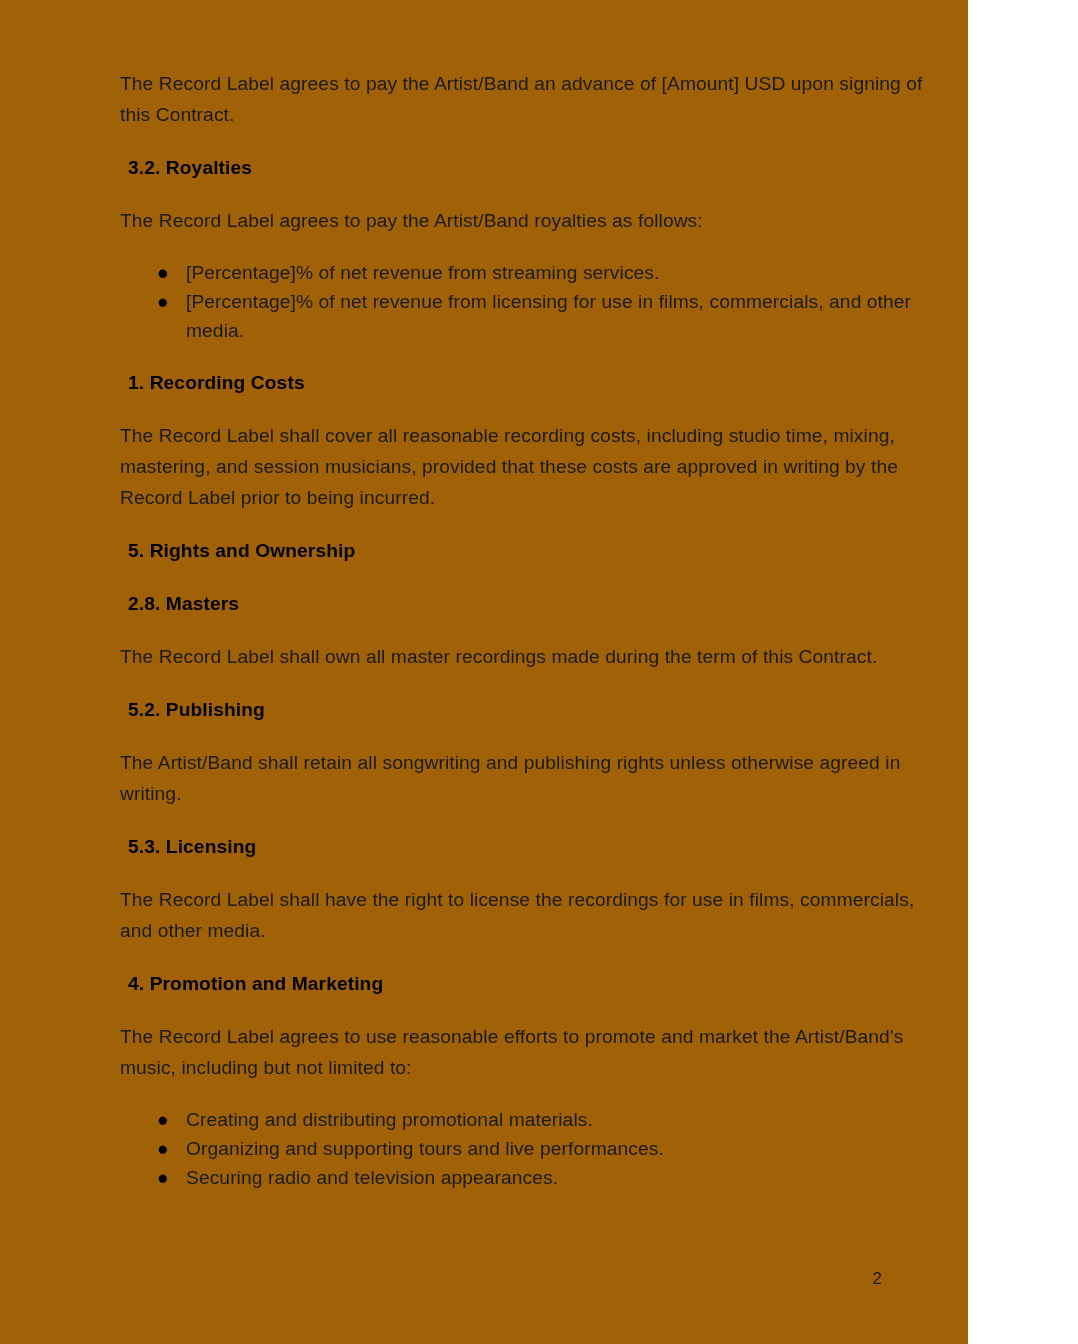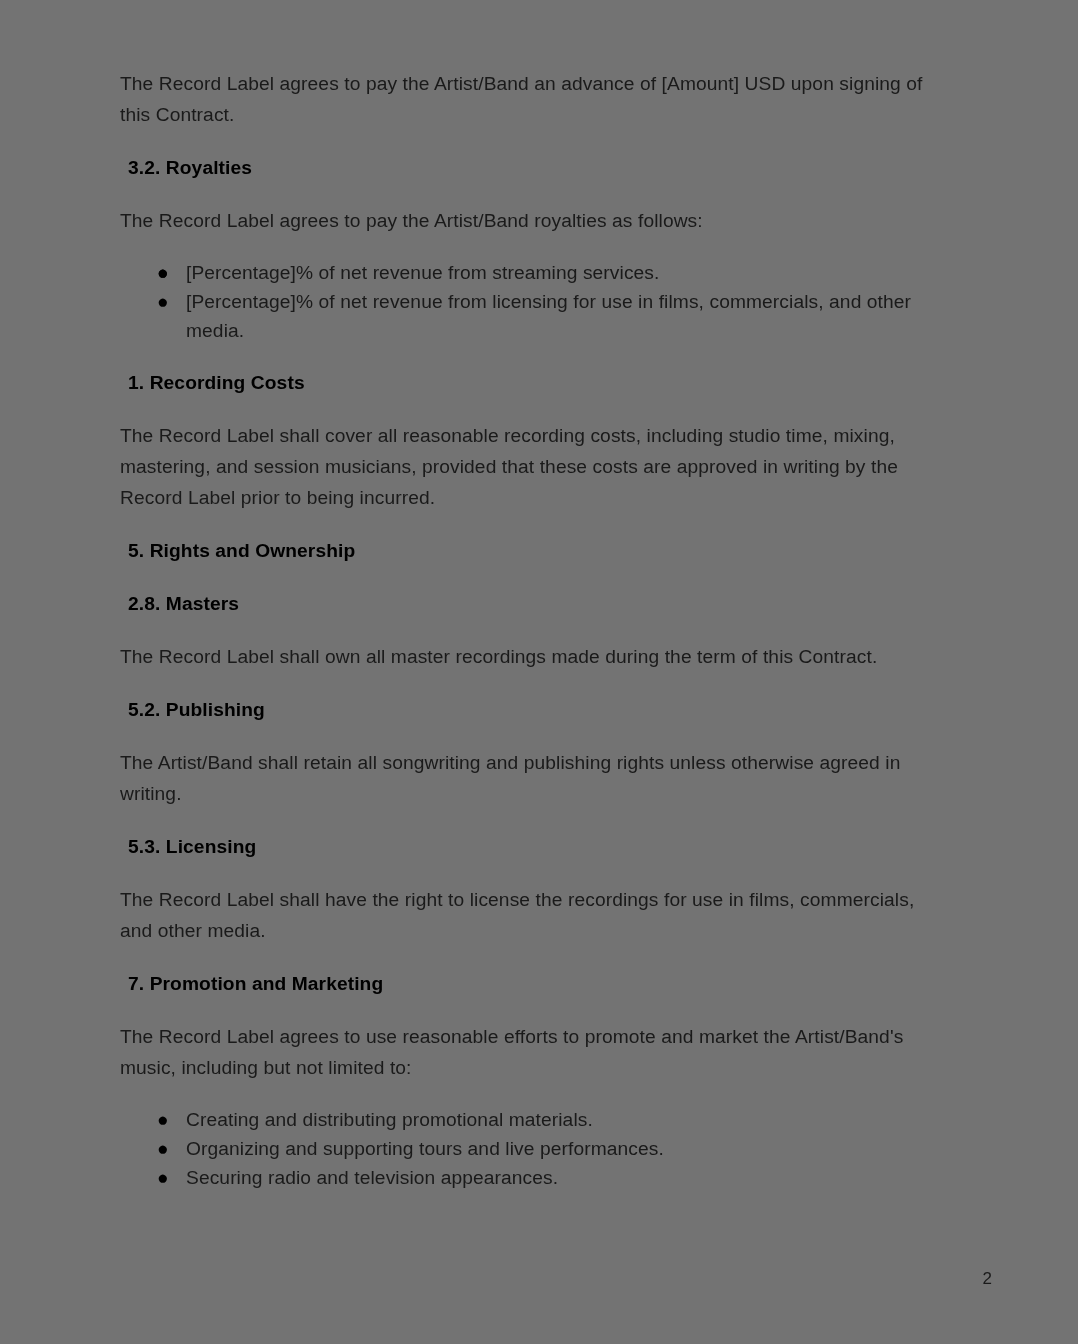--- a/index.html
+++ b/index.html
@@ -6,23 +6,23 @@
     margin: 0;
     padding: 0;
     background: #ffffff;
   }
   body {
     font-family: "Liberation Sans", sans-serif;
     color: #000000;
   }
   .page {
     position: relative;
-    width: 1078px;
+    width: 968px;
     height: 1344px;
-    background: #737373;
+    background: #a16207;
     box-sizing: border-box;
     overflow: hidden;
   }
   .content {
     position: absolute;
     left: 120px;
     top: 68px;
     width: 812px;
   }
   .para {
@@ -87,21 +87,21 @@
       </ul>
       <p class="heading">1. Recording Costs</p>
       <p class="para">The Record Label shall cover all reasonable recording costs, including studio time, mixing, mastering, and session musicians, provided that these costs are approved in writing by the Record Label prior to being incurred.</p>
       <p class="heading">5. Rights and Ownership</p>
       <p class="heading">2.8. Masters</p>
       <p class="para">The Record Label shall own all master recordings made during the term of this Contract.</p>
       <p class="heading">5.2. Publishing</p>
       <p class="para">The Artist/Band shall retain all songwriting and publishing rights unless otherwise agreed in writing.</p>
       <p class="heading">5.3. Licensing</p>
       <p class="para">The Record Label shall have the right to license the recordings for use in films, commercials, and other media.</p>
-      <p class="heading">7. Promotion and Marketing</p>
+      <p class="heading">4. Promotion and Marketing</p>
       <p class="para">The Record Label agrees to use reasonable efforts to promote and market the Artist/Band's music, including but not limited to:</p>
       <ul class="bullets">
         <li><span class="marker">●</span><span>Creating and distributing promotional materials.</span></li>
         <li><span class="marker">●</span><span>Organizing and supporting tours and live performances.</span></li>
         <li><span class="marker">●</span><span>Securing radio and television appearances.</span></li>
       </ul>
     </div>
   <div class="page-number">2</div>
 </div>
 

